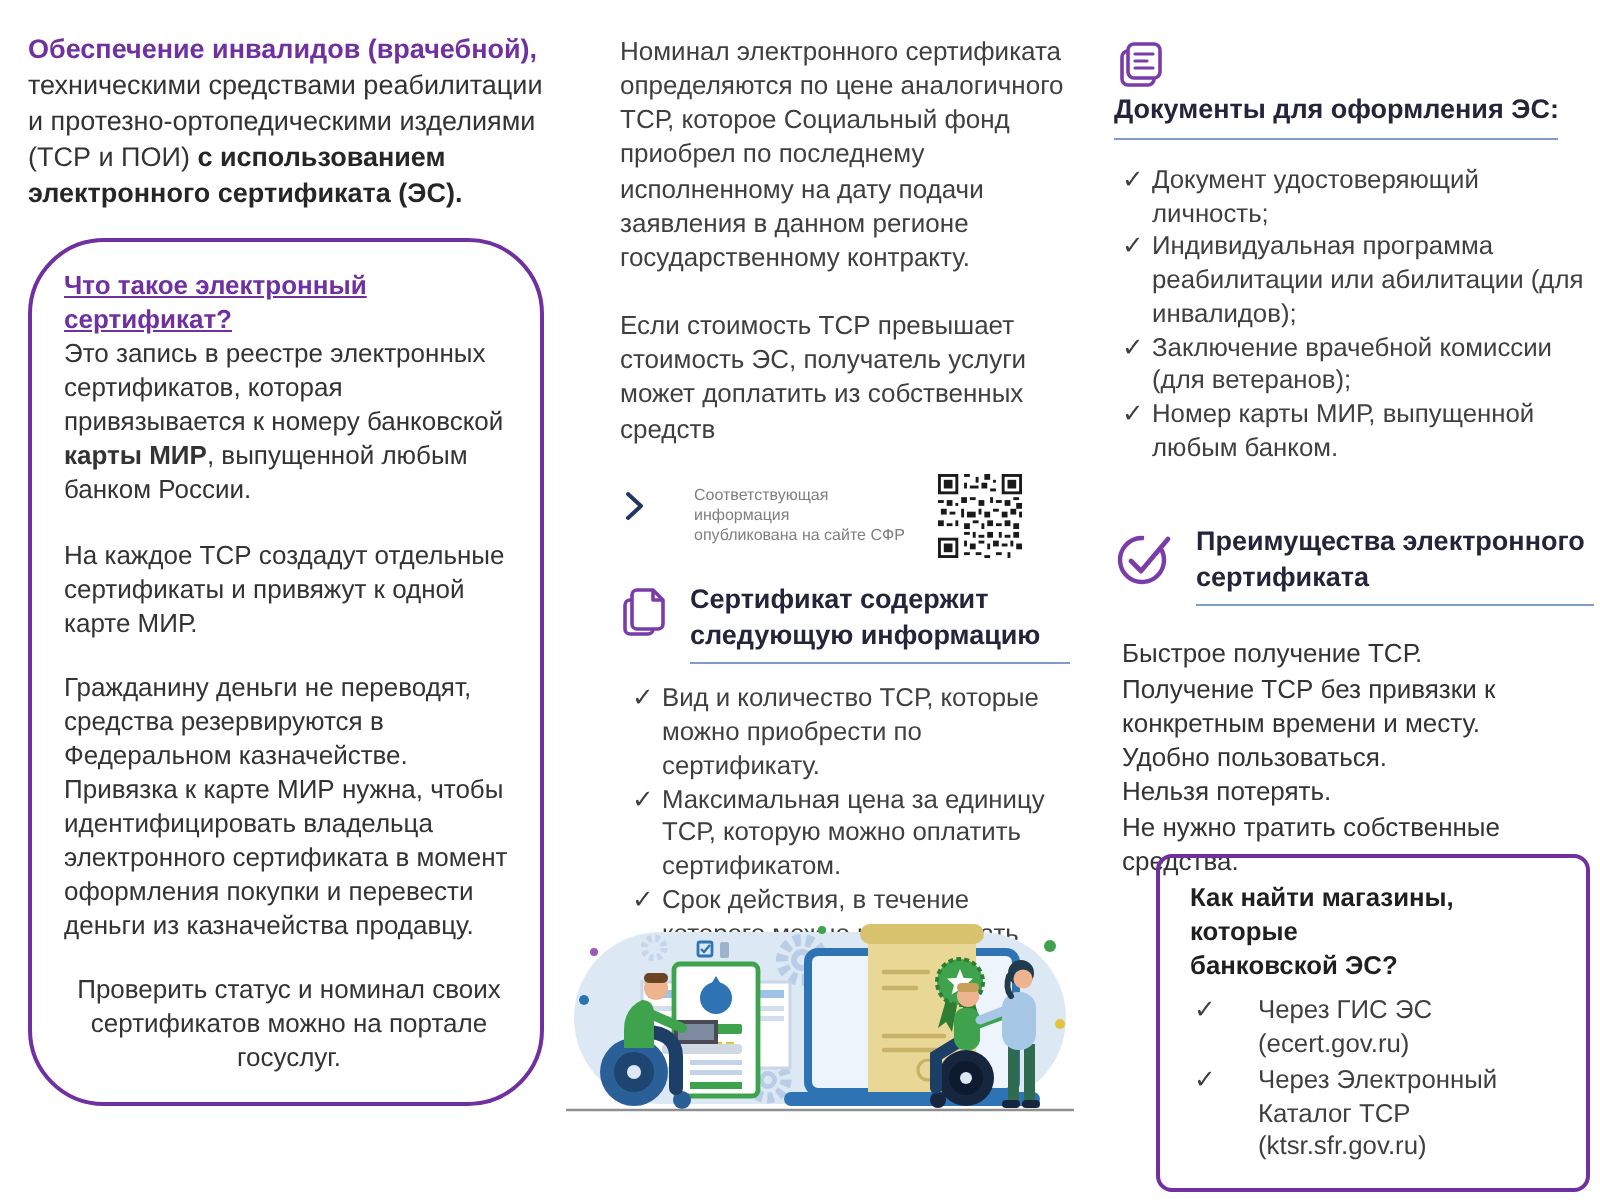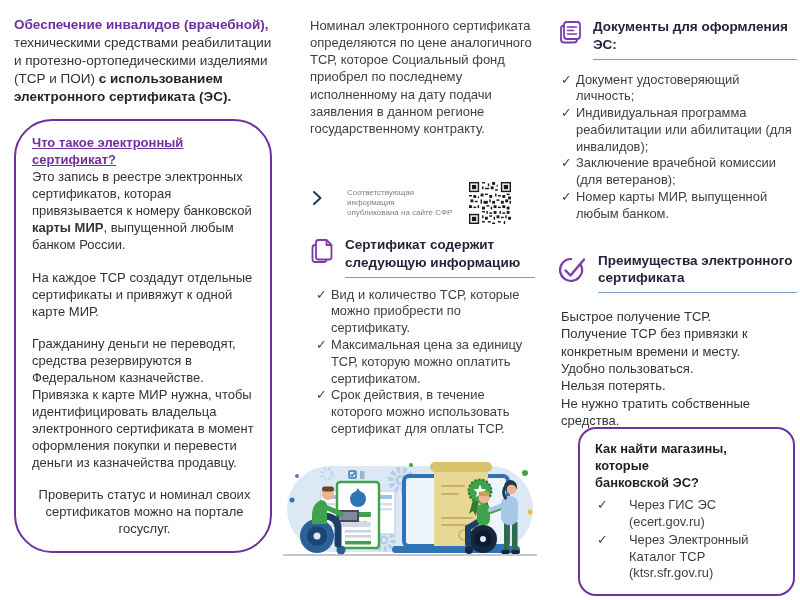--- a/index.html
+++ b/index.html
@@ -26,21 +26,21 @@
   }
   .purple-box .bh{color:#7030A0;font-weight:bold;text-decoration:underline;}
   .purple-box p{margin:0 0 15px 0;}
   .purple-box p:last-child{margin-bottom:4px;text-align:center;}
   .purple-box .b{font-weight:bold;}
 
   
   .body13{font-size:13px;line-height:1.32;}
   .gap{height:17px;}
 
-  .note-row{display:flex;align-items:flex-start;margin-top:30px;}
+  .note-row{display:flex;align-items:flex-start;margin-top:16px;}
   .note-row .chev{flex:none;margin:6px 0 0 2px;}
   .note-text{font-size:8px;line-height:1.25;color:#7f7f7f;margin-left:24px;width:112px;padding-top:4px;}
   .qr{flex:none;margin-left:10px;margin-top:-2px;}
 
   .sec-head{display:flex;align-items:flex-start;margin-top:12px;}
   .sec-head .ic{flex:none;margin-right:9px;margin-top:1px;}
   .sec-head .txt{
     flex:1;font-weight:bold;font-size:13.5px;line-height:1.32;color:#24243a;
     border-bottom:1.5px solid #7f9cc4;padding-bottom:5px;
   }
@@ -50,21 +50,21 @@
   .chk .m{flex:none;width:15px;color:#3f3f3f;}
   .chk .t{flex:1;}
 
   
   #col3 .chklist{margin-top:12px;padding-left:4px;}
   .adv-head{margin-top:29px;}
   .adv-lines{margin-top:15px;font-size:13px;line-height:1.33;padding-left:4px;color:#333;}
 
   .stores-box{
     position:absolute;left:578px;top:427px;width:186px;
-    border:2px solid #7030A0;border-radius:18px;
+    border:2px solid #7030A0;border-radius:8px;
     padding:12px 12px 12px 15px;font-size:12.9px;line-height:1.3;
   }
   .stores-box .bh{font-weight:bold;color:#1f1f1f;}
   .stores-box .chk{margin-top:1px;}
   .stores-box .chk .m{width:32px;}
   .stores-box .chklist{margin-top:6px;padding-left:2px;}
 
   
   #illu{position:absolute;left:283px;top:458px;width:254px;height:104px;}
 </style>
@@ -87,20 +87,21 @@
       </p>
       <p>На каждое ТСР создадут отдельные сертификаты и привяжут к одной карте МИР.</p>
       <p>Гражданину деньги не переводят, средства резервируются в Федеральном казначействе. Привязка к карте МИР нужна, чтобы идентифицировать владельца электронного сертификата в момент оформления покупки и перевести деньги из казначейства продавцу.</p>
       <p>Проверить статус и номинал своих сертификатов можно на портале госуслуг.</p>
     </div>
   </div>
 
   <div id="col2" class="col">
     <div class="body13">Номинал электронного сертификата определяются по цене аналогичного ТСР, которое Социальный фонд приобрел по последнему исполненному на дату подачи заявления в данном регионе государственному контракту.</div>
     <div class="gap"></div>
+    <div class="body13">Если стоимость ТСР превышает стоимость ЭС, получатель услуги может доплатить из собственных средств</div>
 
     <div class="note-row">
       <svg class="chev" width="11" height="16" viewBox="0 0 11 16">
         <polyline points="2,2 8.5,8 2,14" fill="none" stroke="#203864" stroke-width="2" stroke-linecap="round" stroke-linejoin="round"></polyline>
       </svg>
       <div class="note-text">
         <div>Соответствующая информация</div>
         <div>опубликована на сайте СФР</div>
       </div>
       <svg class="qr" width="42" height="42" viewBox="0 0 29 29">
@@ -204,21 +205,21 @@
         <span class="t">Максимальная цена за единицу ТСР, которую можно оплатить сертификатом.</span>
       </div>
       <div class="chk">
         <span class="m">✓</span>
         <span class="t">Срок действия, в течение которого можно использовать сертификат для оплаты ТСР.</span>
       </div>
     </div>
   </div>
 
   <div id="col3" class="col">
-    <div class="sec-head" style="margin-top:0;">
+    <div class="sec-head" style="margin-top:0;flex-direction:column;">
       <svg class="ic" width="27" height="27" viewBox="0 0 27 27">
         <rect x="4" y="6.5" width="16" height="17" rx="3" fill="#fff" stroke="#7a3ca8" stroke-width="1.8"></rect>
         <rect x="7" y="3" width="16" height="17" rx="3" fill="#fff" stroke="#7a3ca8" stroke-width="1.8"></rect>
         <path d="M10.5 8 h9 M10.5 11.5 h6 M10.5 15 h9" stroke="#7a3ca8" stroke-width="1.6" stroke-linecap="round"></path>
       </svg>
       <div class="txt">Документы для оформления ЭС:</div>
     </div>
 
     <div class="chklist">
       <div class="chk">

